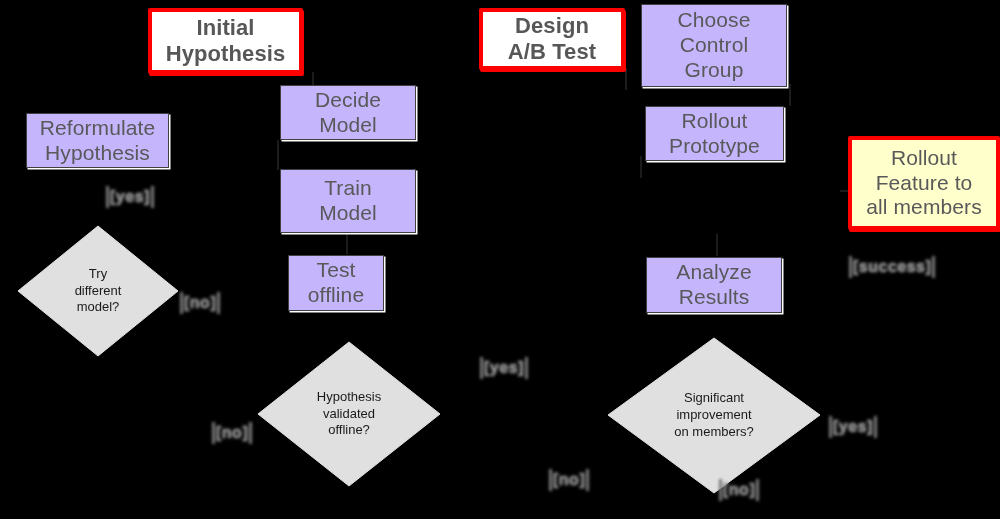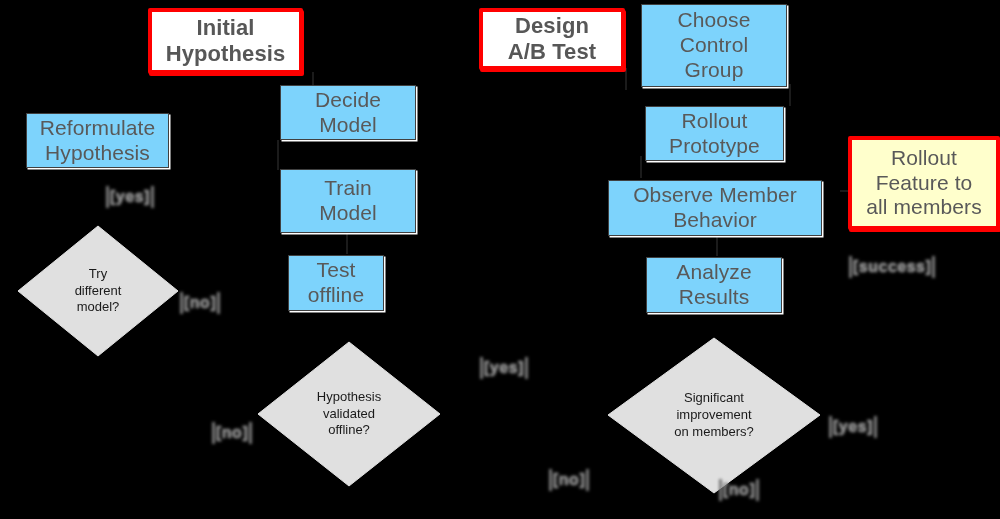--- a/index.html
+++ b/index.html
@@ -28,21 +28,21 @@
     white-space: pre-line;
     color: #595959;
     background: #ffffff;
     border: 1px solid #3f3f3f;
     font-size: 21px;
     letter-spacing: .1px;
   }
 
   
   .proc {
-    background: #7dd3fc;
+    background: #c4b5fd;
     border: 1px solid #404040;
     box-shadow: 1.5px 1.5px 0 0 #ffffff;
   }
 
   
   .hl {
     background: #ffffff;
     border: 4px solid #ff0000;
     font-weight: bold;
     color: #575757;
@@ -149,22 +149,20 @@
   <div class="node hl" style="left:479px;top:8px;width:146px;height:62px;font-size:22px;">Design
 A/B Test</div>
 
   <div class="node proc" style="left:641px;top:4px;width:146px;height:83px;">Choose
 Control
 Group</div>
 
   <div class="node proc" style="left:645px;top:106px;width:139px;height:55px;">Rollout
 Prototype</div>
 
-  <div class="node proc" style="left:608px;top:180px;width:214px;height:56px;">Observe Member
-Behavior</div>
 
   <div class="node proc" style="left:646px;top:257px;width:136px;height:56px;">Analyze
 Results</div>
 
   <div class="node term" style="left:848px;top:136px;width:152px;height:94px;">Rollout
 Feature to
 all members</div>
 
   <div class="diamond" style="left:18px;top:226px;width:160px;height:130px;">
     <svg width="160" height="130" viewBox="0 0 160 130" aria-hidden="true">

